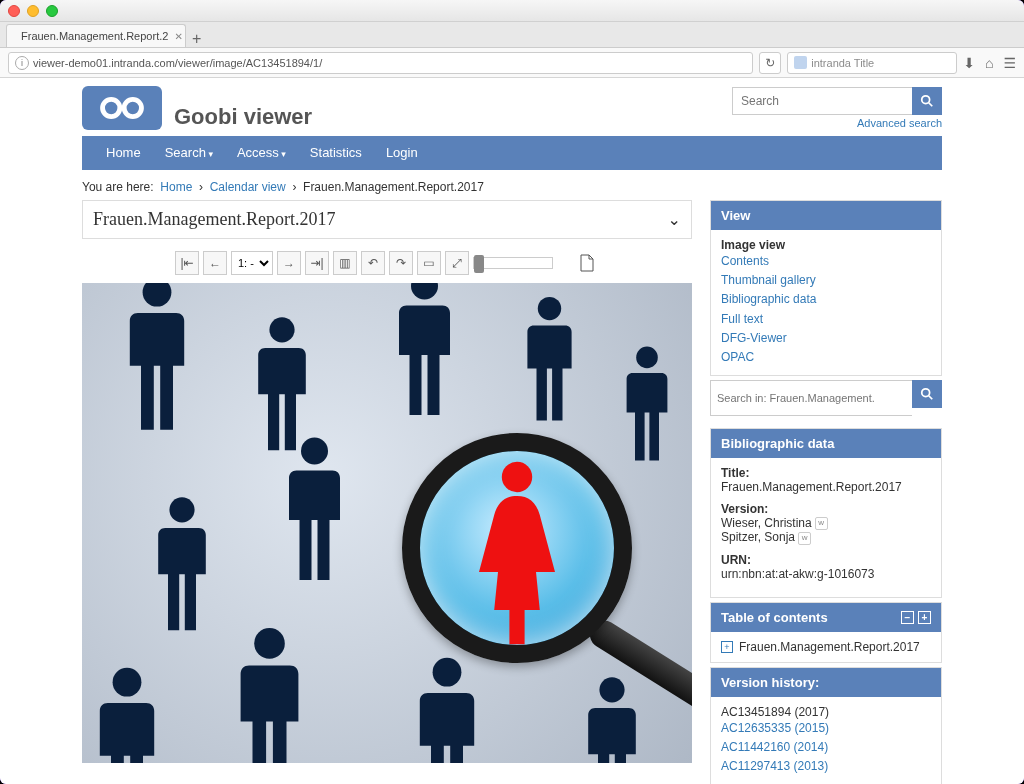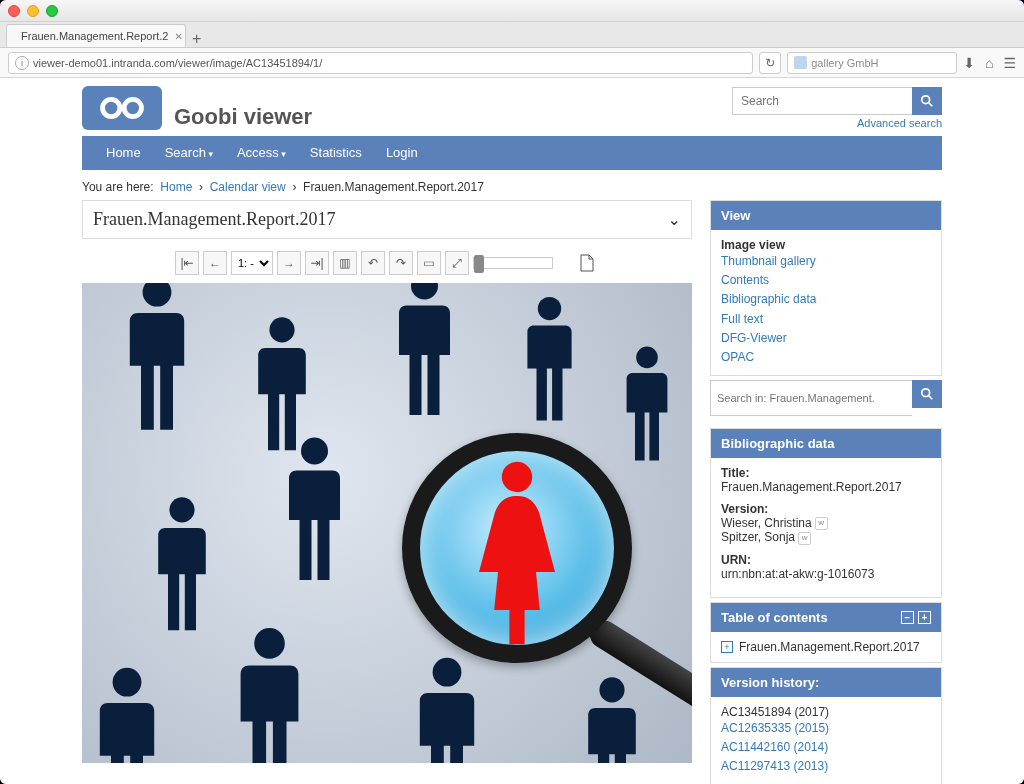--- a/index.html
+++ b/index.html
@@ -108,21 +108,21 @@
   </div>
 
   <div class="addrbar">
     <div class="url">
       <span class="infoicon">i</span>
       <span>viewer-demo01.intranda.com/viewer/image/AC13451894/1/</span>
     </div>
     <div class="reload">↻</div>
     <div class="fxsearch">
       <span class="g"></span>
-      <span>gallery GmbH</span>
+      <span>intranda Title</span>
     </div>
     <div class="baricons">
       <span>⬇</span>
       <span>⌂</span>
       <span>☰</span>
     </div>
   </div>
 
   <div class="page">
     <div class="wrap">
@@ -257,22 +257,22 @@
           </div>
         </div>
 
         <div class="right">
           <div class="panel">
             <div class="phead">
                 <span>View</span>
               </div>
             <div class="pbody">
               <span class="strong">Image view</span>
+              <a>Contents</a>
               <a>Thumbnail gallery</a>
-              <a>Contents</a>
               <a>Bibliographic data</a>
               <a>Full text</a>
               <a>DFG-Viewer</a>
               <a>OPAC</a>
             </div>
           </div>
 
           <div class="sideinput">
             <input placeholder="Search in: Frauen.Management." style="">
             <div class="btn">

